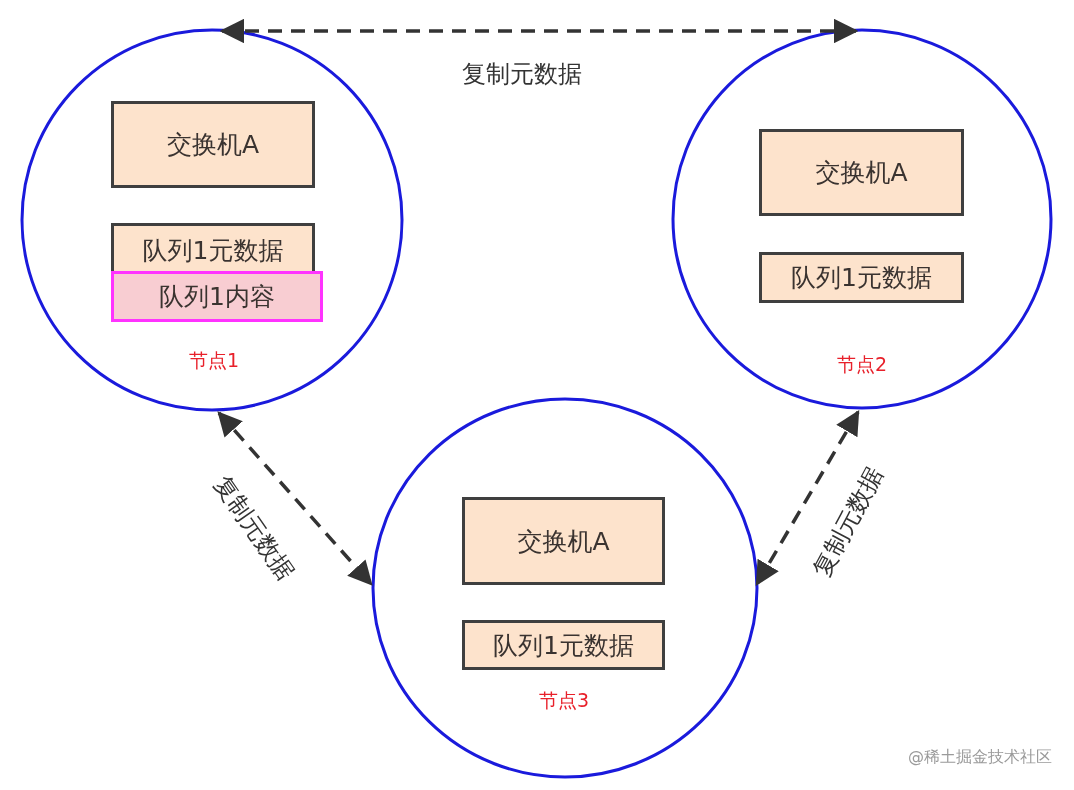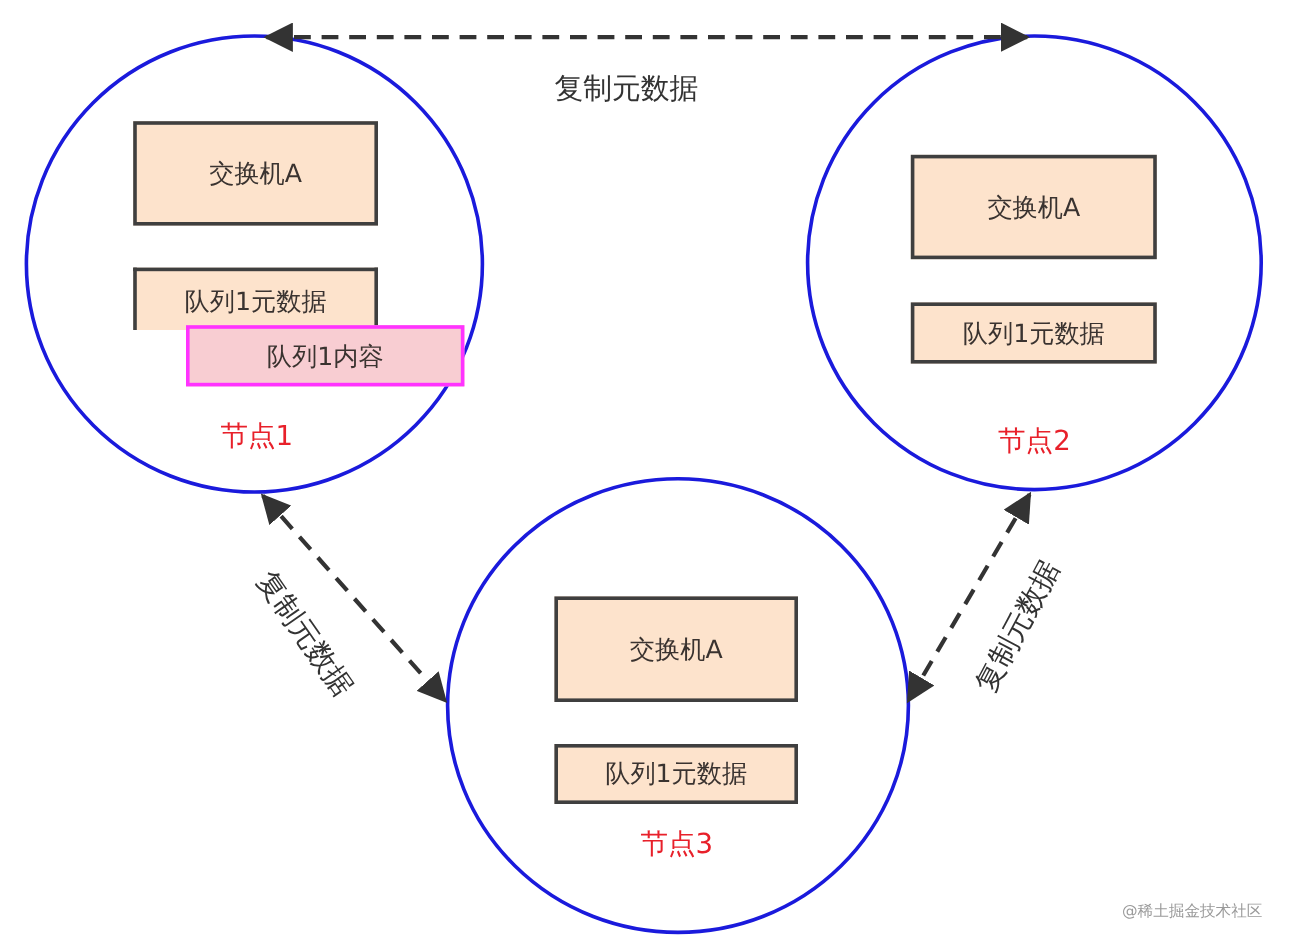--- a/index.html
+++ b/index.html
@@ -1,25 +1,25 @@
 <!DOCTYPE html>
 <html><head>
 <meta charset="utf-8">
 <style>
   html, body { margin: 0; padding: 0; background: #ffffff; }
   body { width: 1074px; height: 790px; position: relative; overflow: hidden;
          font-family: "DejaVu Sans", "Liberation Sans", sans-serif; }
   svg.diagram { position: absolute; left: 0; top: 0; }
   .box { position: absolute; box-sizing: border-box; display: flex; align-items: center;
-         justify-content: center; color: #3a3330; font-size: 21px; }
+         justify-content: center; color: #3a3330; font-size: 25px; }
   .box.peach { background: #fde3cc; border: 3px solid #3f3f3f; }
   .box.pink { background: #f8cdd2; border: 3px solid #ff33ff; }
-  .node-label { position: absolute; color: #e8202a; font-size: 23px; text-align: center; width: 160px; }
+  .node-label { position: absolute; color: #e8202a; font-size: 19px; text-align: center; width: 160px; }
   .edge-label { position: absolute; color: #333; font-size: 24px; white-space: nowrap; transform-origin: center center; }
-  .watermark { position: absolute; right: 22px; bottom: 22px; color: #9a9a9a; font-size: 13px; }
+  .watermark { position: absolute; right: 22px; bottom: 22px; color: #9a9a9a; font-size: 16px; }
 </style>
 </head>
 <body>
 
 <svg class="diagram" width="1074" height="790" viewBox="0 0 1074 790">
   <defs>
     <marker id="ah" viewBox="0 0 10 10" refX="9" refY="5" markerWidth="7" markerHeight="7" orient="auto-start-reverse">
       <path d="M0,0 L10,5 L0,10 z" fill="#333333"></path>
     </marker>
   </defs>
@@ -32,21 +32,21 @@
   <line x1="219" y1="413" x2="371" y2="584" stroke="#333" stroke-width="3.5" stroke-dasharray="14,9" marker-start="url(#ah)" marker-end="url(#ah)"></line>
   <line x1="858" y1="412" x2="757" y2="584" stroke="#333" stroke-width="3.5" stroke-dasharray="14,9" marker-start="url(#ah)" marker-end="url(#ah)"></line>
 </svg>
 
 <div class="box peach" style="left:111px;top:101px;width:204px;height:87px;">
     <span>交换机A</span>
   </div>
 <div class="box peach" style="left:111px;top:223px;width:204px;height:52px;border-bottom:none;">
     <span>队列1元数据</span>
   </div>
-<div class="box pink" style="left:111px;top:271px;width:232px;height:51px;margin-left:44px;">
+<div class="box pink" style="left:111px;top:271px;width:212px;height:51px;">
     <span>队列1内容</span>
   </div>
 <div class="node-label" style="left:134px;top:348px;">节点1</div>
 
 <div class="box peach" style="left:759px;top:129px;width:205px;height:87px;">
     <span>交换机A</span>
   </div>
 <div class="box peach" style="left:759px;top:252px;width:205px;height:51px;">
     <span>队列1元数据</span>
   </div>

